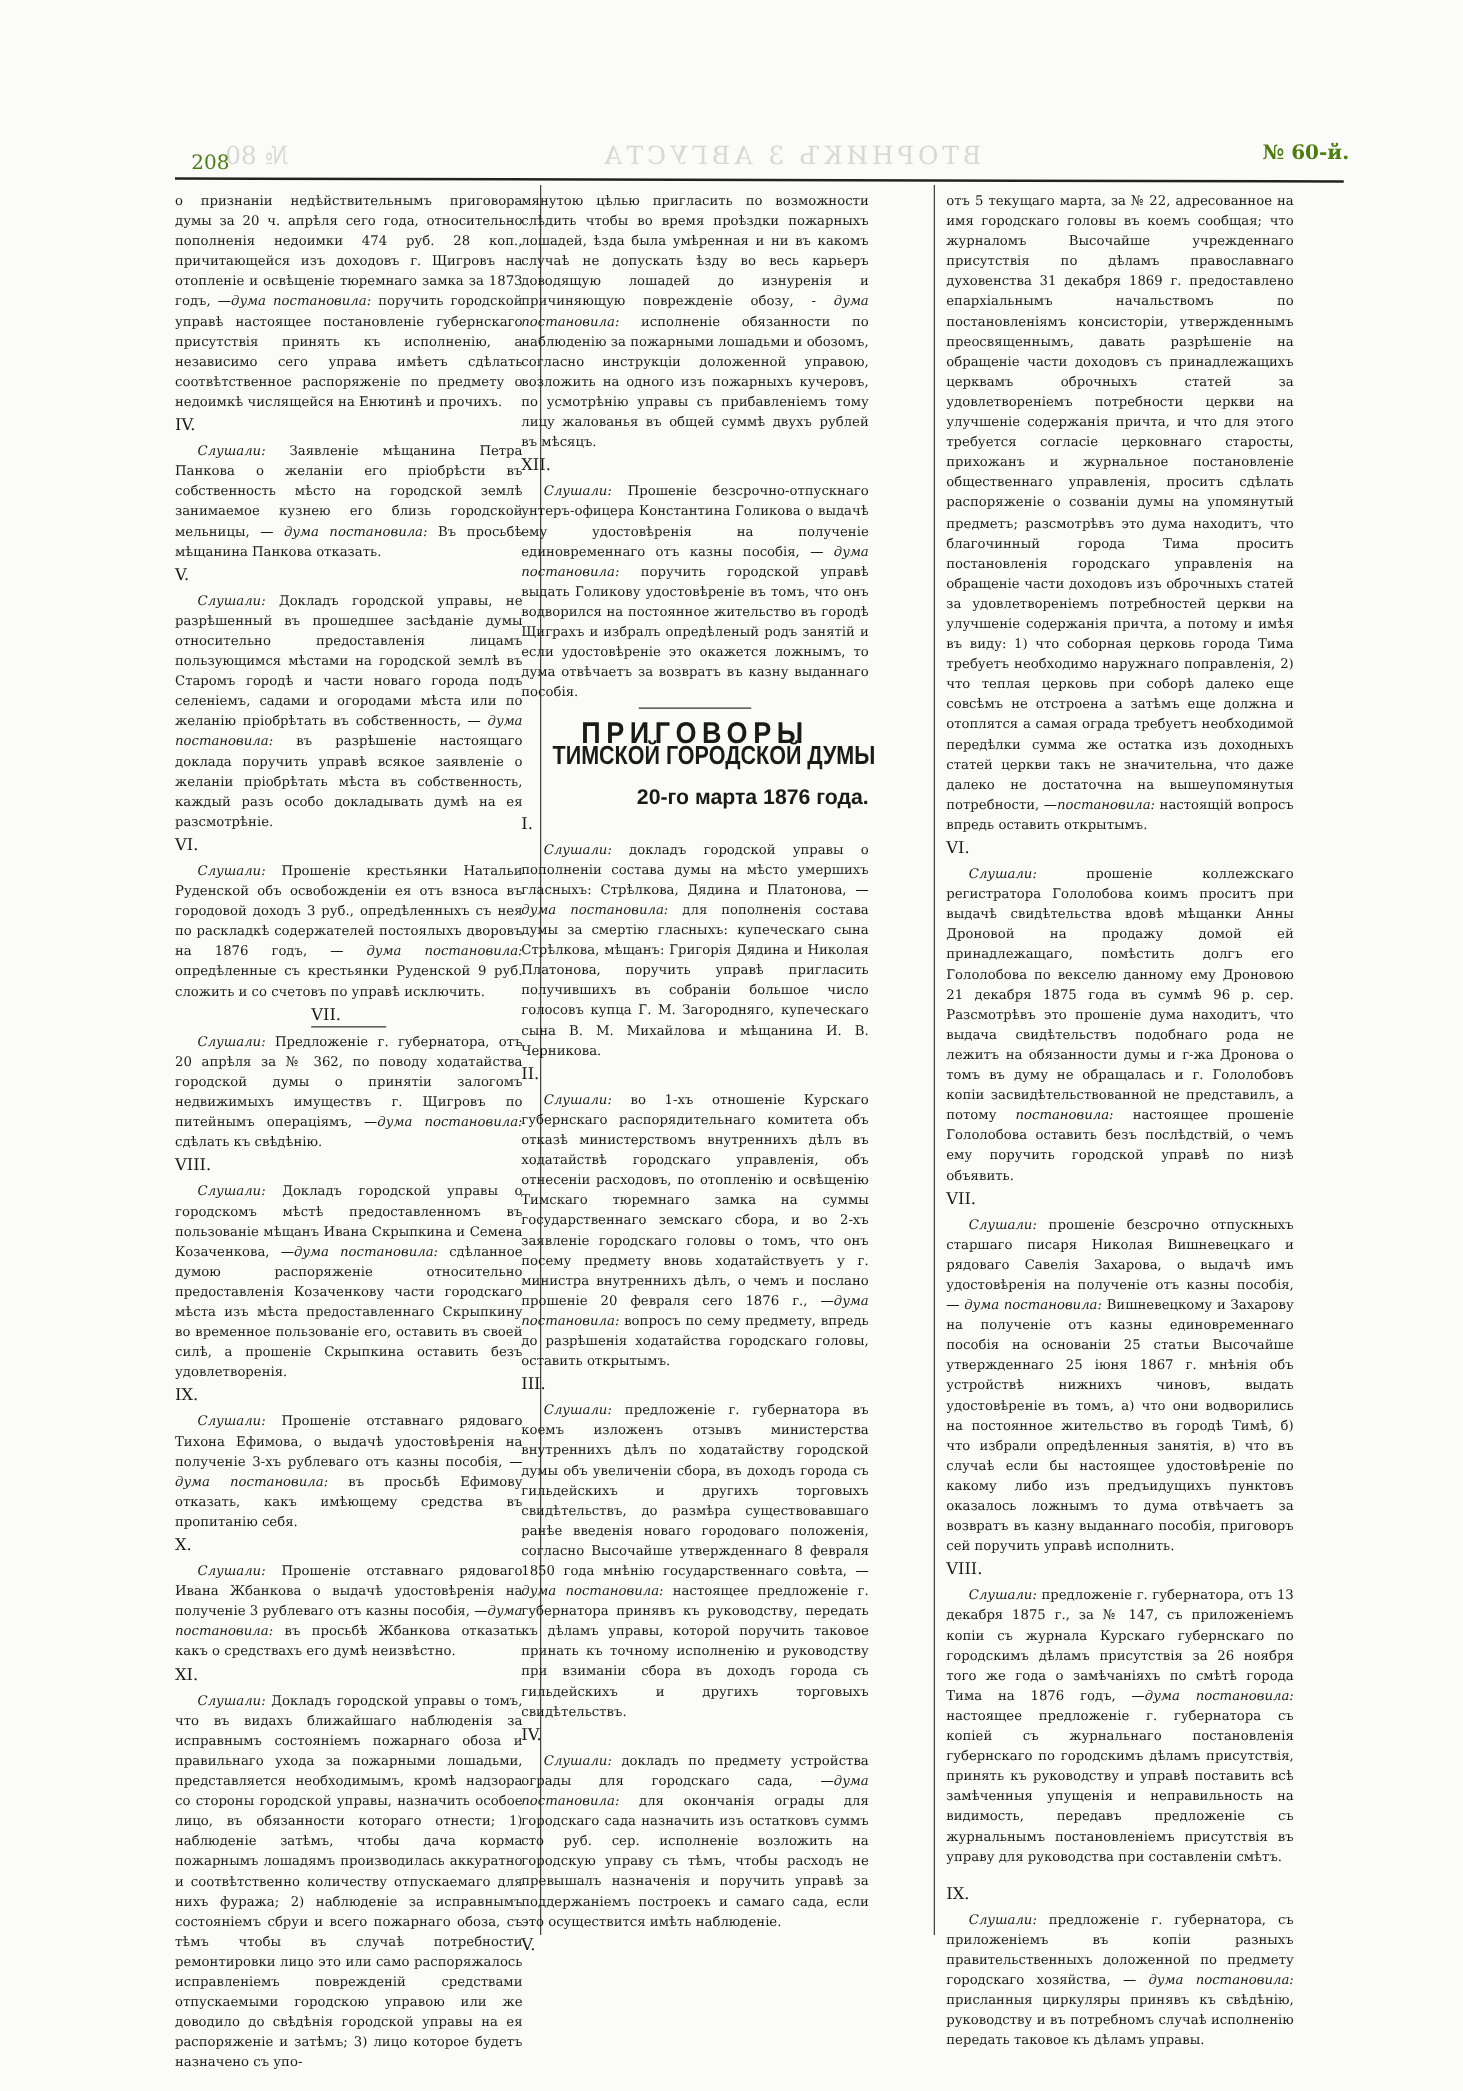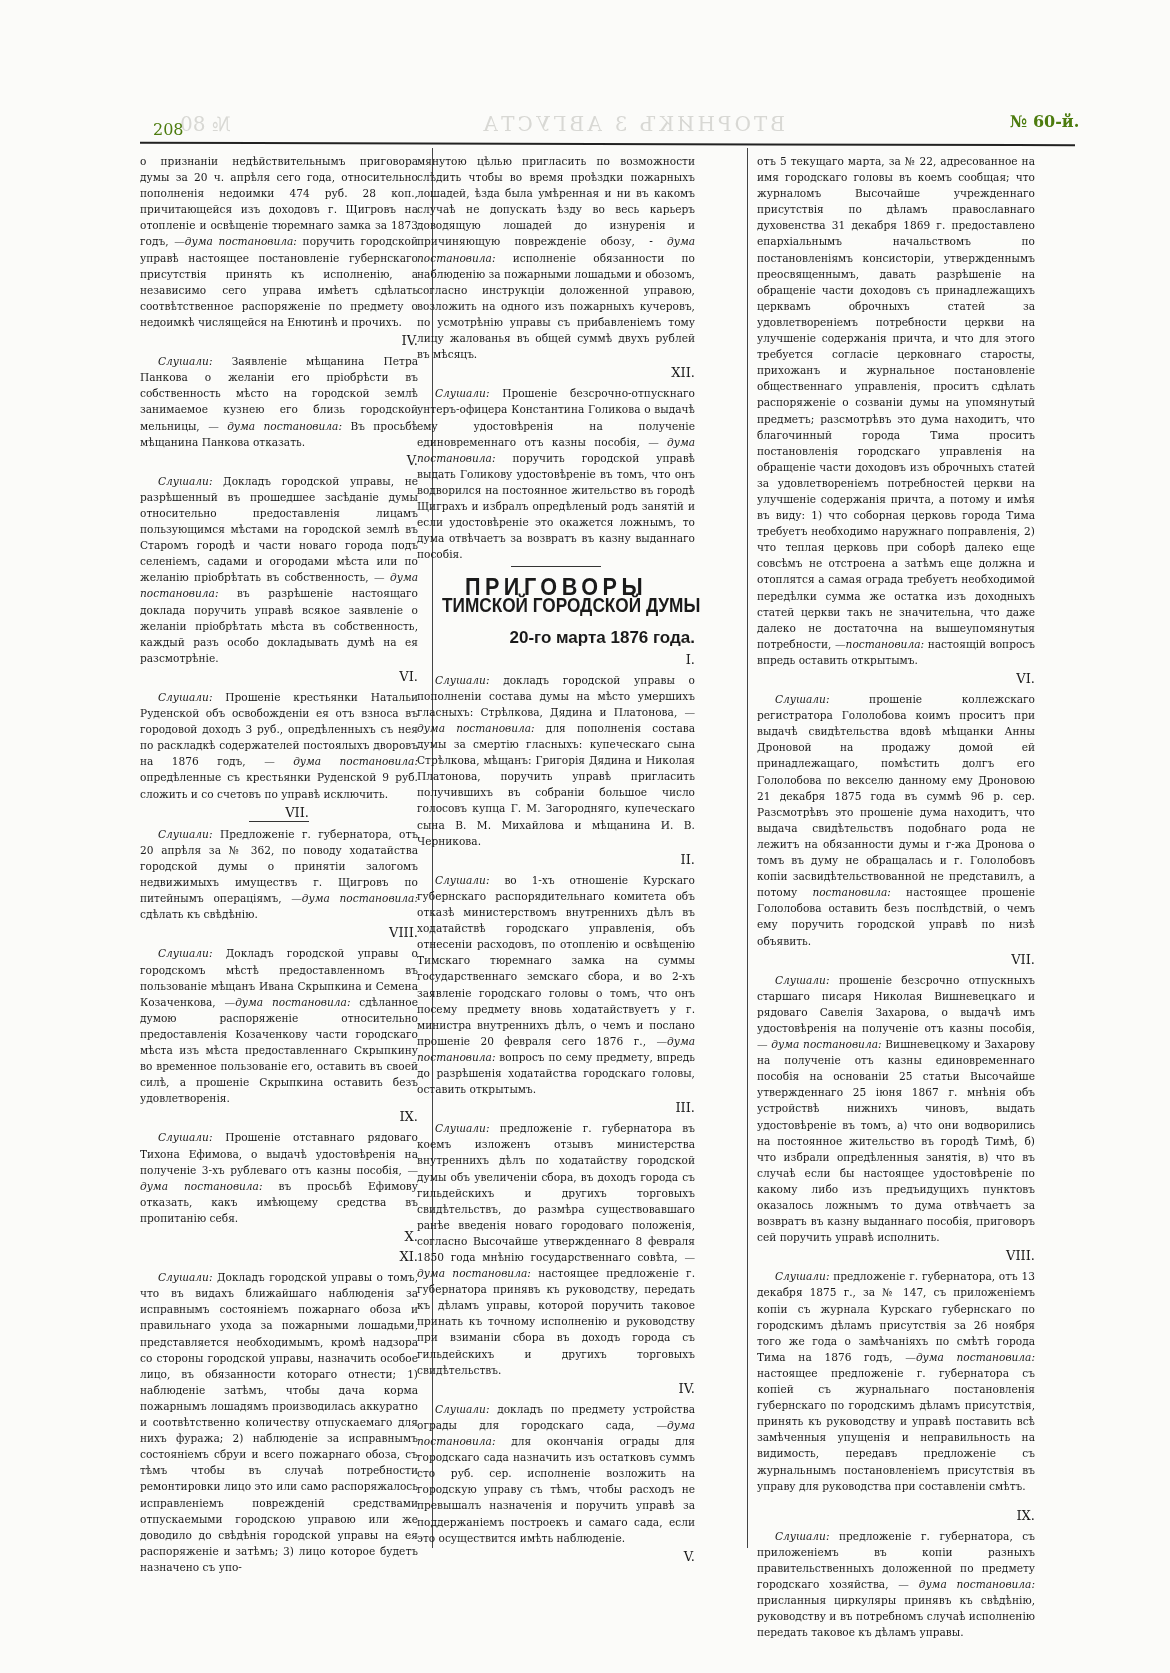--- a/index.html
+++ b/index.html
@@ -19,21 +19,21 @@
   .col {
     position: absolute; top: 153px; width: 278px; font-size: 10.6px; line-height: 16.1px;
     text-align: justify; hyphens: auto;
   }
   .col1 { left: 140px; }
   .col2 { left: 417px; }
   .col3 { left: 757px; }
   .vsep { position: absolute; width: 1px; background: #444; }
   .vsep1 { left: 432px; top: 148px; height: 1400px; }
   .vsep2 { left: 747px; top: 148px; height: 1400px; }
-  .sec { text-align: right; font-size: 13px; margin: 3px 0 4px 0; }
+  .sec { text-align: left; font-size: 13px; margin: 3px 0 4px 0; }
   .sec.ul { border-bottom: 1px solid #333; width: 60px; margin-left: auto; margin-right: auto; }
   p { margin: 0 0 2px 0; text-indent: 18px; }
   p.cont { text-indent: 0; }
   i { font-style: italic; }
   .shortrule { width: 90px; height: 1px; background: #333; margin: 4px auto 12px auto; }
   .title1 { text-align: center; font-size: 24px; font-weight: bold; letter-spacing: 5px; font-family: "Liberation Sans", sans-serif; margin-top: 10px; transform: scaleX(0.9); }
   .title2 { text-align: center; font-size: 21px; font-weight: bold; font-family: "Liberation Sans", sans-serif; transform: scaleX(0.82); margin-top: 2px; white-space: nowrap; }
   .title3 { text-align: right; font-size: 17px; font-weight: bold; font-family: "Liberation Sans", sans-serif; margin-top: 16px; margin-bottom: 6px; }
 </style>
 </head>
@@ -64,20 +64,21 @@
     <div class="sec ul">VII.</div>
     <p><i>Слушали:</i> <span>Предложеніе г. губернатора, отъ 20 апрѣля за № 362, по поводу ходатайства городской думы о принятіи залогомъ недвижимыхъ имуществъ г. Щигровъ по питейнымъ операціямъ,</span> <i>—дума постановила:</i> <span>сдѣлать къ свѣдѣнію.</span></p>
 
     <div class="sec">VIII.</div>
     <p><i>Слушали:</i> <span>Докладъ городской управы о городскомъ мѣстѣ предоставленномъ въ пользованіе мѣщанъ Ивана Скрыпкина и Семена Козаченкова,</span> <i>—дума постановила:</i> <span>сдѣланное думою распоряженіе относительно предоставленія Козаченкову части городскаго мѣста изъ мѣста предоставленнаго Скрыпкину во временное пользованіе его, оставить въ своей силѣ, а прошеніе Скрыпкина оставить безъ удовлетворенія.</span></p>
 
     <div class="sec">IX.</div>
     <p><i>Слушали:</i> <span>Прошеніе отставнаго рядоваго Тихона Ефимова, о выдачѣ удостовѣренія на полученіе 3-хъ рублеваго отъ казны пособія,</span> <i>—дума постановила:</i> <span>въ просьбѣ Ефимову отказать, какъ имѣющему средства въ пропитанію себя.</span></p>
 
     <div class="sec">X.</div>
+    <p><i>Слушали:</i> <span>Прошеніе отставнаго рядоваго Ивана Жбанкова о выдачѣ удостовѣренія на полученіе 3 рублеваго отъ казны пособія,</span> <i>—дума постановила:</i> <span>въ просьбѣ Жбанкова отказать какъ о средствахъ его думѣ неизвѣстно.</span></p>
 
     <div class="sec">XI.</div>
     <p><i>Слушали:</i> <span>Докладъ городской управы о томъ, что въ видахъ ближайшаго наблюденія за исправнымъ состояніемъ пожарнаго обоза и правильнаго ухода за пожарными лошадьми, представляется необходимымъ, кромѣ надзора со стороны городской управы, назначить особое лицо, въ обязанности котораго отнести; 1) наблюденіе затѣмъ, чтобы дача корма пожарнымъ лошадямъ производилась аккуратно и соотвѣтственно количеству отпускаемаго для нихъ фуража; 2) наблюденіе за исправнымъ состояніемъ сбруи и всего пожарнаго обоза, съ тѣмъ чтобы въ случаѣ потребности ремонтировки лицо это или само распоряжалось исправленіемъ поврежденій средствами отпускаемыми городскою управою или же доводило до свѣдѣнія городской управы на ея распоряженіе и затѣмъ; 3) лицо которое будетъ назначено съ упо-</span></p>
   </div>
 
   <div class="col col2">
     <p class="cont"><span>мянутою цѣлью пригласить по возможности слѣдить чтобы во время проѣздки пожарныхъ лошадей, ѣзда была умѣренная и ни въ какомъ случаѣ не допускать ѣзду во весь карьеръ доводящую лошадей до изнуренія и причиняющую поврежденіе обозу,</span> <i>- дума постановила:</i> <span>исполненіе обязанности по наблюденію за пожарными лошадьми и обозомъ, согласно инструкціи доложенной управою, возложить на одного изъ пожарныхъ кучеровъ, по усмотрѣнію управы съ прибавленіемъ тому лицу жалованья въ общей суммѣ двухъ рублей въ мѣсяцъ.</span></p>
 
     <div class="sec">XII.</div>
     <p><i>Слушали:</i> <span>Прошеніе безсрочно-отпускнаго унтеръ-офицера Константина Голикова о выдачѣ ему удостовѣренія на полученіе единовременнаго отъ казны пособія,</span> <i>— дума постановила:</i> <span>поручить городской управѣ выдать Голикову удостовѣреніе въ томъ, что онъ водворился на постоянное жительство въ городѣ Щиграхъ и избралъ опредѣленый родъ занятій и если удостовѣреніе это окажется ложнымъ, то дума отвѣчаетъ за возвратъ въ казну выданнаго пособія.</span></p>

